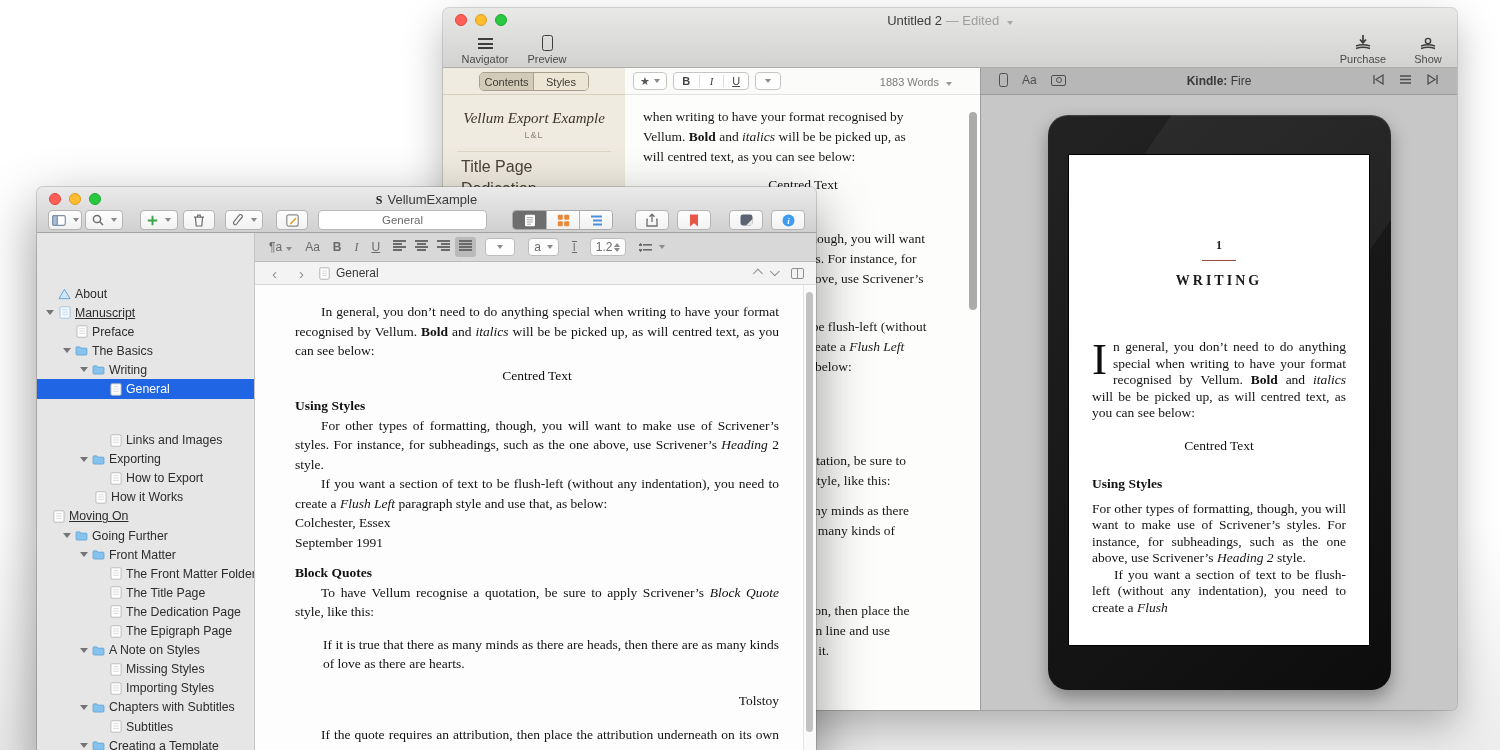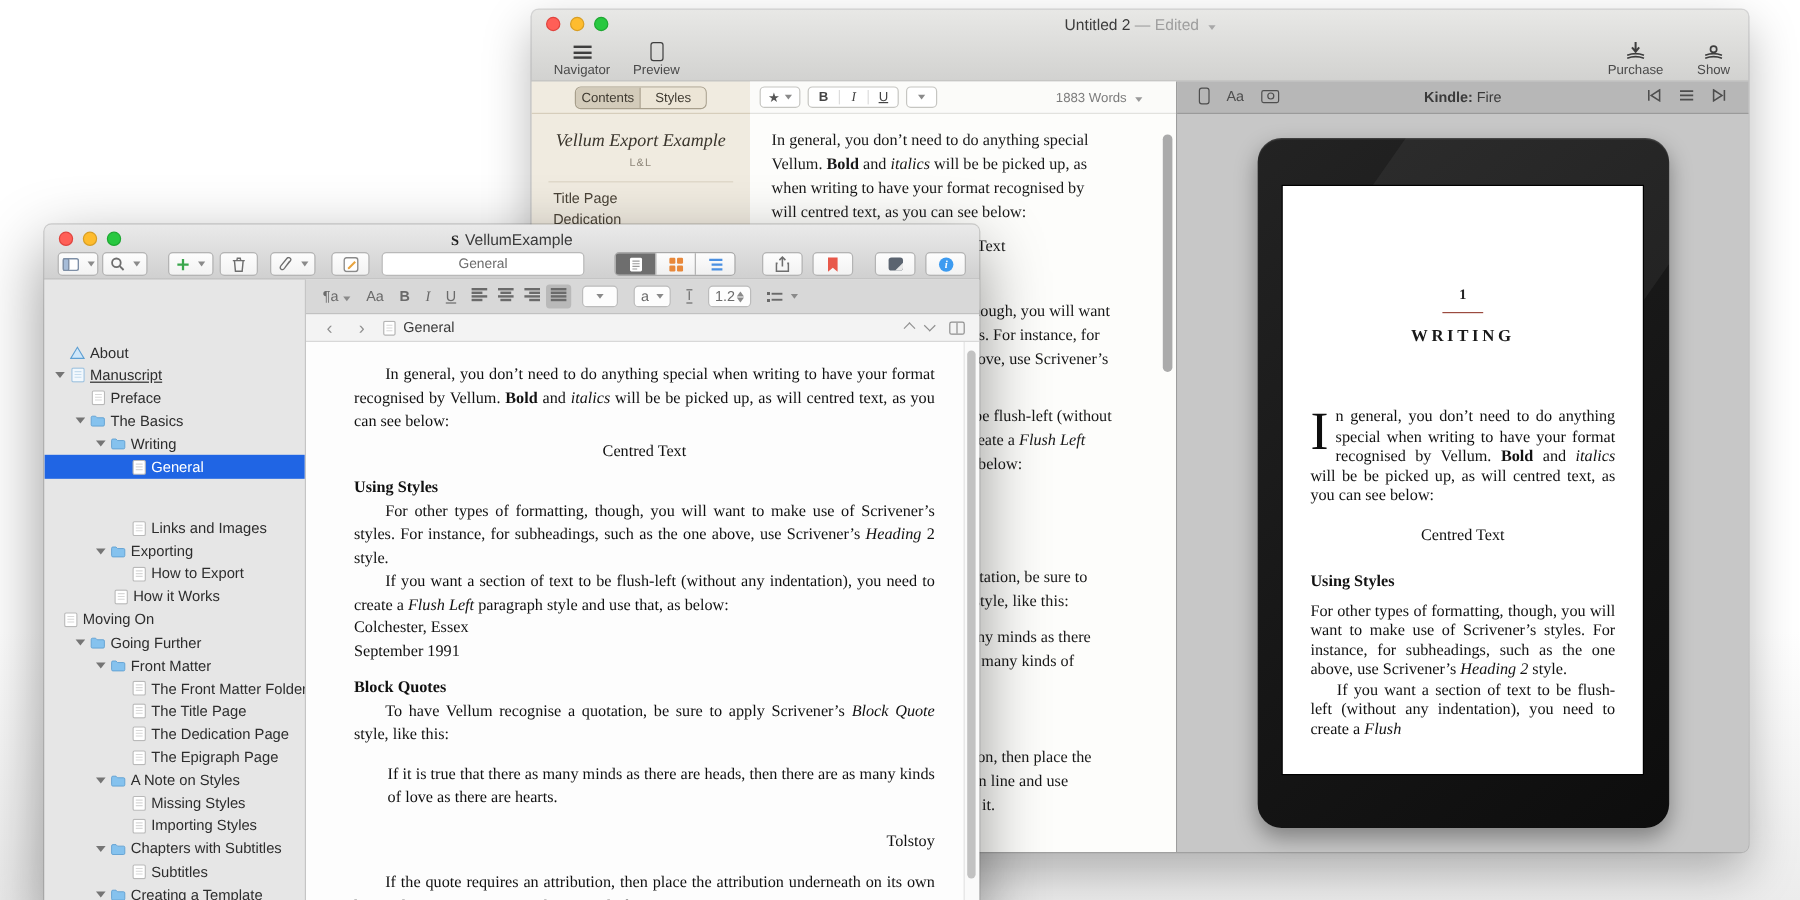--- a/index.html
+++ b/index.html
@@ -36,21 +36,21 @@
   .v-sidebar { position:absolute; left:0; top:0; bottom:0; width:182px; background:#f0ebe0; border-radius:0 0 0 6px; }
   .v-tabs { height:27px; border-bottom:1px solid #d6cdbb; position:relative; }
   .seg { position:absolute; left:50%; top:4px; transform:translateX(-50%);
     display:flex; height:19px; border:1px solid #a89f8c; border-radius:5px; overflow:hidden; }
   .seg div { width:54px; font-size:11px; color:#3f3a31; display:flex; align-items:center; justify-content:center; background:#ece5d6; }
   .seg div.on { background:#d3cbba; border-right:1px solid #a89f8c; }
   .v-book-title { margin-top:15px; text-align:center; font-family:"Liberation Serif",serif;
     font-style:italic; font-size:15px; color:#3a352c; }
   .v-book-author { text-align:center; font-size:9px; letter-spacing:1px; color:#8d8578; margin-top:3px; }
   .v-side-div { height:1px; background:#ddd5c5; margin:11px 14px 4px; }
-  .v-side-item { font-size:12px; color:#4a4337; padding:2px 0 2px 18px; }
+  .v-side-item { font-size:16px; color:#4a4337; padding:2px 0 2px 18px; }
 
   .v-editor { position:absolute; left:182px; top:0; bottom:0; width:355px; background:#fdfdfb; }
   .v-fbar { height:27px; background:#fbfbf9; border-bottom:1px solid #e2e2de; position:relative; }
   .v-btn { position:absolute; top:4px; height:18px; border:1px solid #c6c6c2; border-radius:4px;
     background:#fff; color:#555; font-size:11px; display:flex; align-items:center; justify-content:center; }
   .caret { display:inline-block; width:0; height:0; border-left:3.5px solid transparent;
     border-right:3.5px solid transparent; border-top:4px solid #8a8a8a; margin-left:4px; }
   .v-biu span { width:25px; text-align:center; font-size:11px; color:#444; }
   .v-biu span + span { border-left:1px solid #ddd; }
   .v-words { position:absolute; right:28px; top:8px; font-size:11px; color:#7c7c7c; }
@@ -247,23 +247,22 @@
           <span style="font-weight:bold">B</span>
             <span style="font-style:italic;font-family:'Liberation Serif',serif">I</span>
             <span style="text-decoration:underline">U</span>
         </div>
         <div class="v-btn" style="left:130px;width:26px">
             <span class="caret" style="margin-left:0"></span>
           </div>
         <div class="v-words"><span>1883 Words</span> <span class="caret" style="border-top-color:#9a9a9a"></span></div>
       </div>
       <div class="v-text" id="v-editor-text">
-          <div class="v-line"><span>In general, you don’t need to do anything special</span></div>
+          <div class="v-line"><span>when writing to have your format recognised by</span></div>
           <div class="v-line"><span>Vellum. </span><b>Bold</b><span> and </span><i>italics</i><span> will be be picked up, as</span></div>
-          <div class="v-line"><span>when writing to have your format recognised by</span></div>
           <div class="v-line"><span>will centred text, as you can see below:</span></div>
           <div class="v-center"><span>Centred Text</span></div>
           <div class="v-h"><span>Using Styles</span></div>
           <div class="v-line"><span>For other types of formatting, though, you will want</span></div>
           <div class="v-line"><span>to make use of Scrivener’s styles. For instance, for</span></div>
           <div class="v-line"><span>subheadings, such as the one above, use Scrivener’s</span></div>
           <div class="v-line"><i>Heading 2</i><span> style.</span></div>
           <div class="v-line" style="margin-top: 8px;"><span>If you want a section of text to be flush-left (without</span></div>
           <div class="v-line"><span>any indentation), you need to create a </span><i>Flush Left</i></div>
           <div class="v-line"><span>paragraph style and use that, as below:</span></div>
@@ -515,21 +514,21 @@
       <div class="b-row" style="padding-left: 42px;">
         <span class="b-disc"></span>
         <span class="b-ic">
           <svg width="12" height="13" viewBox="0 0 13 14">
             <rect x="1" y="0.8" width="11" height="12.4" rx="1.2" fill="#fff" stroke="#b9b9b9"></rect>
             <path d="M3.4 4 H9.6 M3.4 6.5 H9.6 M3.4 9 H9.6" stroke="#d8d8d8" stroke-width="1"></path>
           </svg>
         </span>
         <span class="b-label">How it Works</span>
       </div>
-      <div class="b-row" style="">
+      <div class="b-row" style=" text-decoration: underline;">
         <span class="b-disc"></span>
         <span class="b-ic">
           <svg width="12" height="13" viewBox="0 0 13 14">
             <rect x="1" y="0.8" width="11" height="12.4" rx="1.2" fill="#fff" stroke="#b9b9b9"></rect>
             <path d="M3.4 4 H9.6 M3.4 6.5 H9.6 M3.4 9 H9.6" stroke="#d8d8d8" stroke-width="1"></path>
           </svg>
         </span>
         <span class="b-label">Moving On</span>
       </div>
       <div class="b-row" style="padding-left: 23px;">

